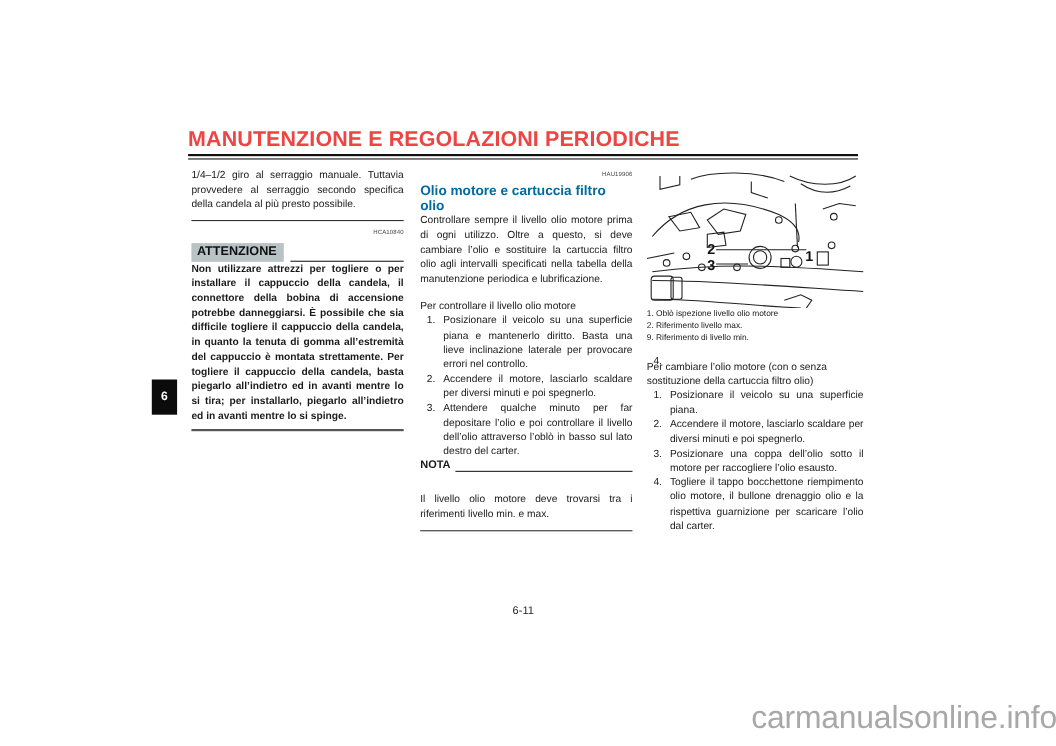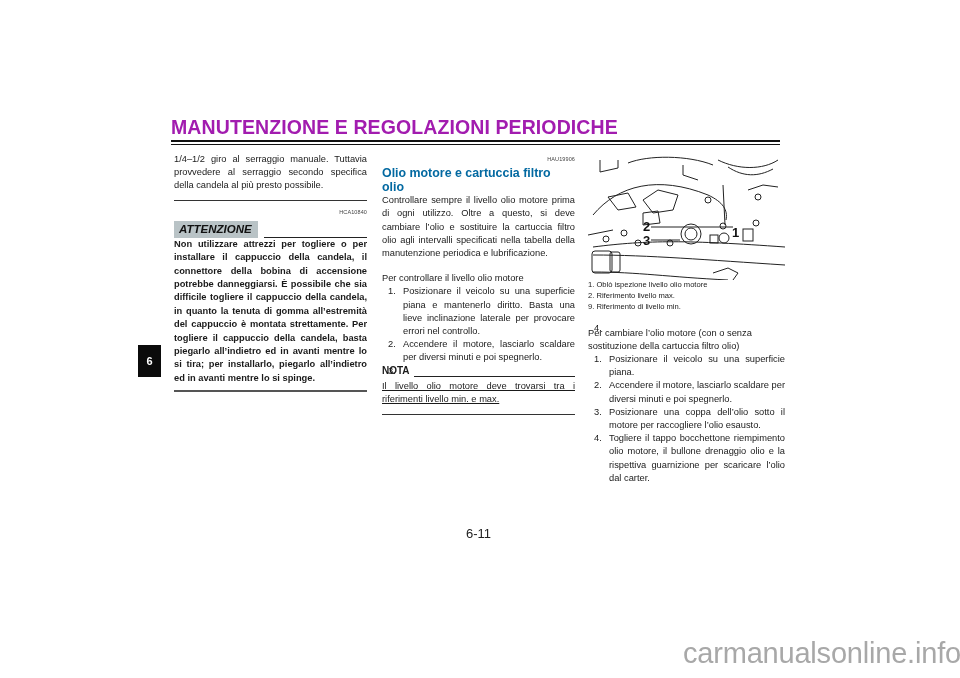--- a/index.html
+++ b/index.html
@@ -1,53 +1,53 @@
 <!DOCTYPE html>
 <html><head>
 <meta charset="utf-8">
 <style>
   html, body { margin:0; padding:0; background:#ffffff; }
   body { width:960px; height:678px; position:relative; overflow:hidden;
          font-family:"Liberation Sans", sans-serif; color:#111; }
   .page-title { position:absolute; left:171px; top:116px; font-size:19.5px; font-weight:bold;
-                letter-spacing:0.1px; color:#a21caf; white-space:nowrap; }
+                letter-spacing:0.1px; color:#ef4444; white-space:nowrap; }
   .title-rule { position:absolute; left:171px; top:140px; width:609px; height:0;
                 border-top:2.2px solid #111; }
   .title-rule2 { position:absolute; left:171px; top:144px; width:609px; height:0;
                 border-top:1px solid #111; }
   .chapter-tab { position:absolute; left:138px; top:345px; width:23px; height:32px;
                  background:#0b0b0b; color:#fff; font-weight:bold; font-size:11px;
                  display:flex; align-items:center; justify-content:center; }
   .col { position:absolute; font-size:9.3px; line-height:13.2px; color:#1a1a1a; }
   .col p { margin:0; text-align:justify; }
   .col1 { left:174px; top:153px; width:193px; }
   .col2 { left:382px; top:153px; width:193px; }
   .col3 { left:588px; top:153px; width:197px; }
   .rule { border-top:1px solid #333; height:0; }
   .code { font-size:5.5px; color:#444; text-align:right; letter-spacing:0.1px; }
   .attn-row { display:flex; align-items:flex-end; margin-top:2px; }
-  .attn-label { background:#b9c3c6; color:#111; font-weight:bold; font-style:italic;
+  .attn-label { background:#b9c3c6; color:#111; font-weight:bold; 
                 font-size:11.5px; padding:1px 6px 1px 5px; line-height:15px; }
   .attn-line { flex:1; border-bottom:1px solid #222; margin-left:6px; margin-bottom:0px; }
   .attn-body { font-weight:bold; margin-top:5px; font-size:9.3px; line-height:13.4px; text-align:justify; }
   .attn-end { border-top:2px solid #555; margin-top:5px; }
   .section-title { font-weight:bold; font-size:12.4px; line-height:14px; margin-top:0px; color:#0369a1; }
   .sub-title { font-weight:normal; margin-top:12px; }
   ol.steps { list-style:none; margin:0; padding:0; }
   ol.steps li { position:relative; padding-left:21px; margin-left:0; text-align:justify; }
   ol.steps li .num { position:absolute; left:6px; top:0; }
   .nota-row { display:flex; align-items:flex-end; margin-top:0; }
   .nota-label { font-weight:bold; font-size:10px; line-height:12px; }
   .nota-line { flex:1; border-bottom:1px solid #222; margin-left:4px; }
   .nota-end { border-top:1px solid #333; margin-top:8px; }
   .figure { width:197px; height:120px; position:relative; margin-top:2px; }
   .captions { font-size:7.6px; line-height:11.2px; margin-top:4px; }
   .captions div { white-space:nowrap; }
   .indent-steps li { padding-left:22px; }
-  .page-number { position:absolute; left:466px; top:526px; font-size:13px; color:#222; }
+  .page-number { position:absolute; left:466px; top:550px; font-size:10px; color:#222; }
   .watermark { position:absolute; left:683px; top:637px; font-size:29px; color:#a8a8a8;
                white-space:nowrap; letter-spacing:-0.2px; }
 </style>
 </head>
 <body>
 
 <div class="page-title">MANUTENZIONE E REGOLAZIONI PERIODICHE</div>
 <div class="title-rule"></div>
 <div class="title-rule2"></div>
 
@@ -66,27 +66,27 @@
 </div>
 
 <div class="col col2">
   <div class="code">HAU19906</div>
   <div class="section-title">Olio motore e cartuccia filtro olio</div>
   <p>Controllare sempre il livello olio motore prima di ogni utilizzo. Oltre a questo, si deve cambiare l’olio e sostituire la cartuccia filtro olio agli intervalli specificati nella tabella della manutenzione periodica e lubrificazione.</p>
   <div class="sub-title">Per controllare il livello olio motore</div>
   <ol class="steps">
     <li><span class="num">1.</span><span>Posizionare il veicolo su una superficie piana e mantenerlo diritto. Basta una lieve inclinazione laterale per provocare errori nel controllo.</span></li>
     <li><span class="num">2.</span><span>Accendere il motore, lasciarlo scaldare per diversi minuti e poi spegnerlo.</span></li>
-    <li><span class="num">3.</span></li>
+    <li><span class="num">3.</span><span>Attendere qualche minuto per far depositare l’olio e poi controllare il livello dell’olio attraverso l’oblò in basso sul lato destro del carter.</span></li>
   </ol>
   <div class="nota-row">
     <span class="nota-label">NOTA</span>
     <span class="nota-line"></span>
   </div>
-  <p style="margin-top:3px;text-decoration:underline;">Il livello olio motore deve trovarsi tra i riferimenti livello min. e max.</p>
+  <p style="margin-top:18px;">Il livello olio motore deve trovarsi tra i riferimenti livello min. e max.</p>
   <div class="nota-end"></div>
 </div>
 
 <div class="col col3">
   <div class="figure">
     <svg width="197" height="125" viewBox="0 0 197 125">
       <g fill="none" stroke="#222" stroke-width="1">
 
         <path d="M5 60 C 30 30, 70 20, 120 40 C 135 47, 140 55, 138 65"></path>
         <path d="M40 8 C 60 0, 100 0, 125 10"></path>

